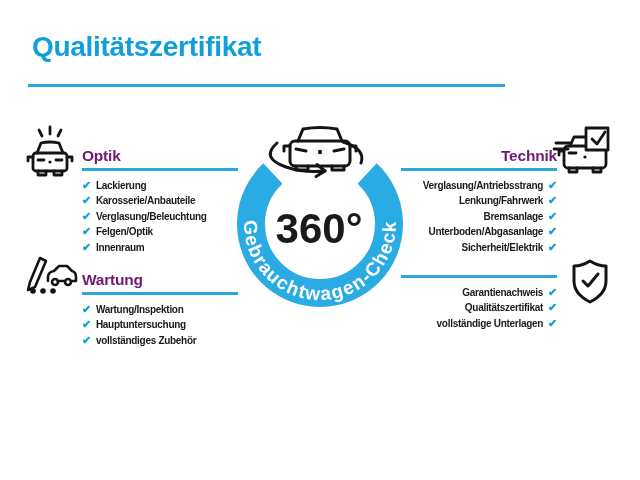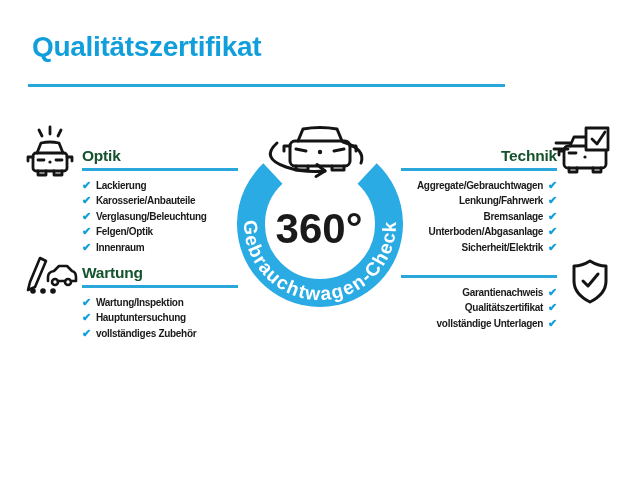--- a/index.html
+++ b/index.html
@@ -6,29 +6,29 @@
   body{font-family:"Liberation Sans", sans-serif; background:#ffffff;}
   .canvas{position:relative;width:640px;height:392px;background:#ffffff;overflow:hidden;}
 
   .page-title{position:absolute;left:32px;top:31px;font-size:28px;font-weight:bold;
     color:#119fdc;letter-spacing:-0.3px;}
   .title-rule{position:absolute;left:28px;top:84px;width:477px;height:2.5px;background:#29a7da;}
 
   .overlay{position:absolute;left:0;top:0;}
 
   .section{position:absolute;width:156px;}
-  .section h2{margin:0;font-size:15.5px;line-height:17px;font-weight:bold;color:#14532d;letter-spacing:-0.2px;}
+  .section h2{margin:0;font-size:15.5px;line-height:17px;font-weight:bold;color:#701a75;letter-spacing:-0.2px;}
   .section .rule{height:2.5px;background:#29a7da;margin-top:4px;}
   .section .list{margin-top:9px;display:flex;flex-direction:column;gap:4.5px;}
   .item{display:flex;align-items:baseline;gap:5px;font-size:10px;line-height:11px;
     font-weight:bold;color:#1a1a1a;letter-spacing:-0.3px;white-space:nowrap;}
   .check{color:#119fdc;font-size:11px;line-height:11px;flex:0 0 auto;}
   .sec-optik{left:82px;top:147px;}
   .sec-technik{right:83px;top:147px;}
-  .sec-wartung{left:82px;top:264px;}
+  .sec-wartung{left:82px;top:271px;}
   .sec-garantie{right:83px;top:271px;}
   .right-col h2{text-align:right;}
   .right-col .item{justify-content:flex-end;}
 
   .footer-text{position:absolute;left:87px;top:410px;color:#10295b;font-weight:bold;
     font-size:13.5px;line-height:16px;letter-spacing:-0.2px;text-align:center;}
 </style>
 </head>
 <body>
 
@@ -130,21 +130,21 @@
         <span>Innenraum</span>
       </div>
     </div>
   </div>
 
   <div class="section right-col sec-technik">
     <h2>Technik</h2>
     <div class="rule"></div>
     <div class="list">
       <div class="item">
-        <span>Aggregate/Gebrauchtwagen</span>
+        <span>Verglasung/Antriebsstrang</span>
         <span class="check">✔</span>
       </div>
       <div class="item">
         <span>Lenkung/Fahrwerk</span>
         <span class="check">✔</span>
       </div>
       <div class="item">
         <span>Bremsanlage</span>
         <span class="check">✔</span>
       </div>

